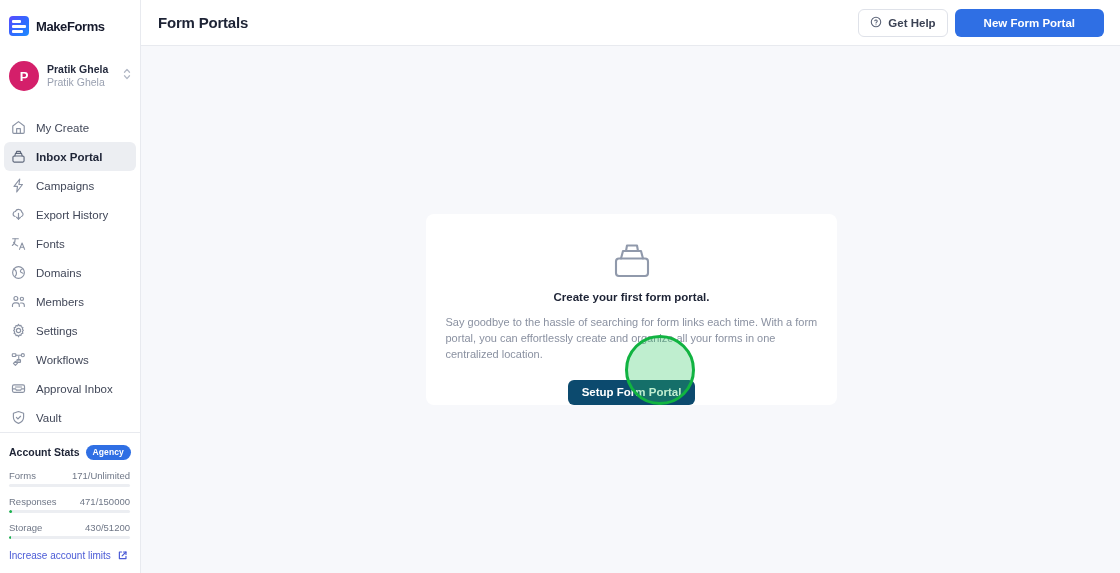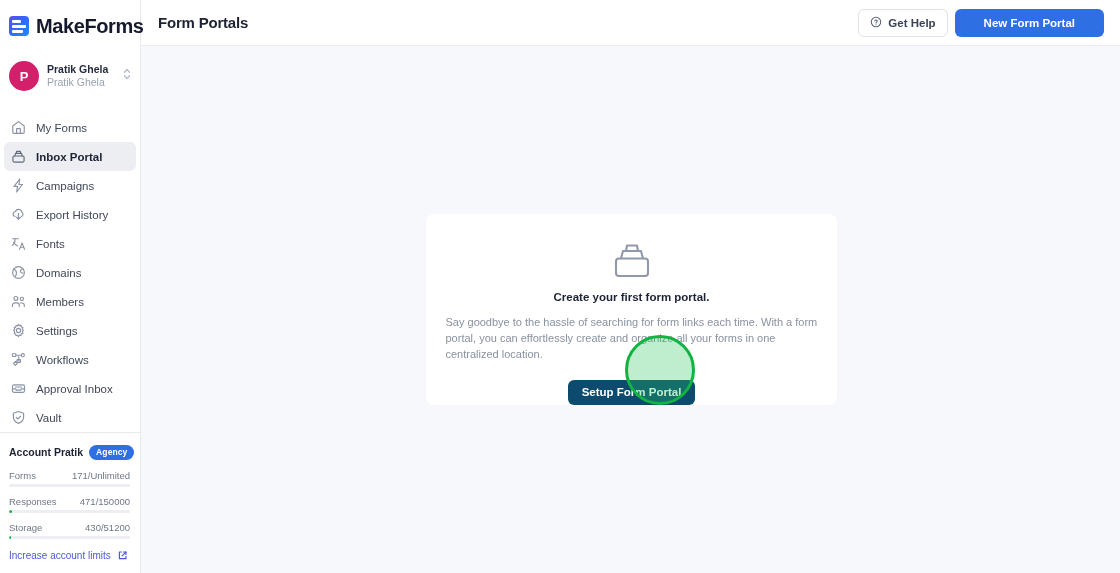--- a/index.html
+++ b/index.html
@@ -28,21 +28,21 @@
     background: linear-gradient(135deg, #5b4bff 0%, #2f6bff 55%, #1f8dff 100%);
     display: flex; flex-direction: column; justify-content: center;
     align-items: flex-start; gap: 2px; padding: 3px 3px;
     flex: none;
   }
   .brand-mark i { display: block; height: 3px; border-radius: 1px; background: #fff; }
   .brand-mark i:nth-child(1) { width: 9px; }
   .brand-mark i:nth-child(2) { width: 14px; }
   .brand-mark i:nth-child(3) { width: 11px; }
   .brand-name {
-    font-size: 20px; font-weight: bold; color: #15192b;
+    font-size: 13px; font-weight: bold; color: #15192b;
     letter-spacing: -0.4px; white-space: nowrap;
   }
 
   .account {
     display: flex; align-items: center; gap: 8px;
     padding: 0 8px 0 9px; margin-top: 13px; height: 40px;
     cursor: pointer;
   }
   .avatar {
     width: 30px; height: 30px; border-radius: 50%;
@@ -194,21 +194,21 @@
 
     <nav id="nav">
 
       <div class="nav-item">
         <span class="ico">
           <svg viewBox="0 0 22 22" fill="none" stroke="currentColor" stroke-width="1.5" stroke-linecap="round" stroke-linejoin="round">
             <path d="M3.6 9 11 3.4 18.4 9v8.2a1.3 1.3 0 0 1-1.3 1.3H4.9a1.3 1.3 0 0 1-1.3-1.3z"></path>
             <path d="M8.6 18.5v-6h4.8v6"></path>
           </svg>
         </span>
-        <span class="nav-label">My Forms</span>
+        <span class="nav-label">My Create</span>
       </div>
 
       <div class="nav-item active">
         <span class="ico">
           <svg viewBox="0 0 22 22" fill="none" stroke="currentColor" stroke-width="1.5" stroke-linecap="round" stroke-linejoin="round">
             <rect x="3.8" y="10.4" width="14.4" height="7.8" rx="1.6"></rect>
             <path d="M6.2 10.4 7.1 7h7.8l.9 3.4"></path>
             <path d="M8.1 7 8.6 4.4h4.8L13.9 7"></path>
           </svg>
         </span>
@@ -314,21 +314,21 @@
             <path d="M8.3 10.9l2 2 3.4-3.5"></path>
           </svg>
         </span>
         <span class="nav-label">Vault</span>
       </div>
 
     </nav>
 
     <div id="stats">
       <div class="stats-head">
-        <span class="stats-title">Account Pratik</span>
+        <span class="stats-title">Account Stats</span>
         <span class="badge">Agency</span>
         <span class="stats-chev">
           <svg viewBox="0 0 12 12" fill="none" stroke="currentColor" stroke-width="1.4" stroke-linecap="round" stroke-linejoin="round">
             <path d="M2.2 4.4 6 8.1l3.8-3.7"></path>
           </svg>
         </span>
       </div>
 
       <div class="stat">
         <div class="stat-row">

